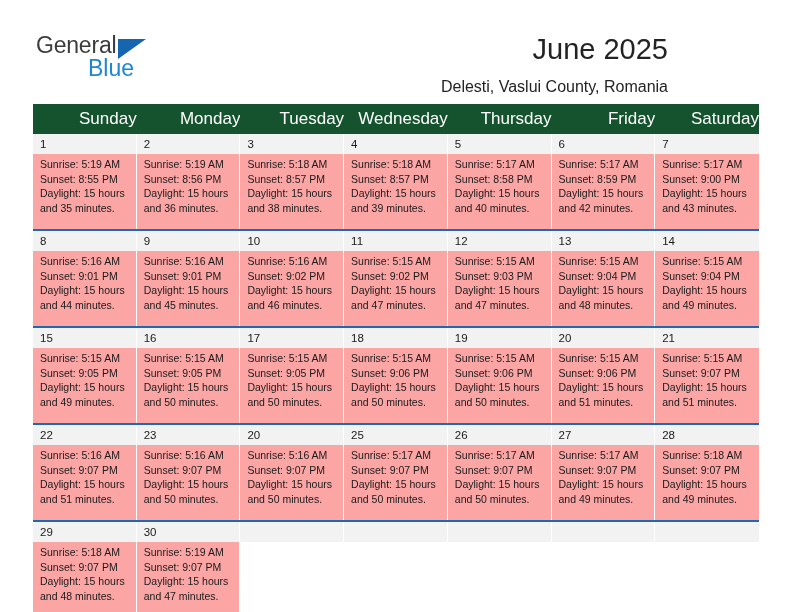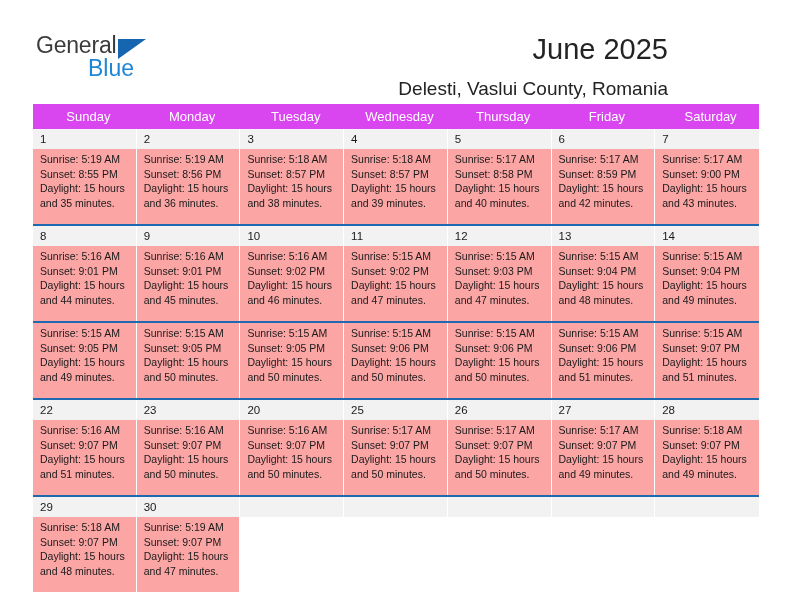--- a/index.html
+++ b/index.html
@@ -69,46 +69,46 @@
     top: 33px;
     font-size: 29px;
     color: #232323;
     text-align: right;
     white-space: nowrap;
   }
   .subtitle {
     position: absolute;
     right: 36px;
     top: 78px;
-    font-size: 19px;
+    font-size: 16px;
     color: #232323;
     text-align: right;
     white-space: nowrap;
   }
 
   
   .calendar {
     position: absolute;
     left: 33px;
     top: 104px;
     width: 726px;
   }
   .grid {
     width: 100%;
     border-collapse: collapse;
     table-layout: fixed;
   }
   .grid col { width: 103.71px; }
 
   thead th {
-    background: #d946ef;
+    background: #14532d;
     color: #ffffff;
-    font-size: 13px;
+    font-size: 17px;
     font-weight: normal;
-    text-align: center;
+    text-align: right;
     padding: 5px 0 5px 7px;
     border: none;
     height: 11px;
     vertical-align: middle;
   }
 
   .week-sep td {
     padding: 0;
     height: 2px;
     background: #1f69b0;
@@ -297,20 +297,29 @@
               <div class="line">Sunrise: 5:15 AM</div>
               <div class="line">Sunset: 9:04 PM</div>
               <div class="line">Daylight: 15 hours</div>
               <div class="line">and 49 minutes.</div>
             </td>
           </tr>
           <tr class="week-sep">
             <td colspan="7"></td>
           </tr>
           <tr>
+            <td class="daynum sep-r">15</td>
+            <td class="daynum sep-r">16</td>
+            <td class="daynum sep-r">17</td>
+            <td class="daynum sep-r">18</td>
+            <td class="daynum sep-r">19</td>
+            <td class="daynum sep-r">20</td>
+            <td class="daynum">21</td>
+          </tr>
+          <tr>
             <td class="info sep-r">
               <div class="line">Sunrise: 5:15 AM</div>
               <div class="line">Sunset: 9:05 PM</div>
               <div class="line">Daylight: 15 hours</div>
               <div class="line">and 49 minutes.</div>
             </td>
             <td class="info sep-r">
               <div class="line">Sunrise: 5:15 AM</div>
               <div class="line">Sunset: 9:05 PM</div>
               <div class="line">Daylight: 15 hours</div>

